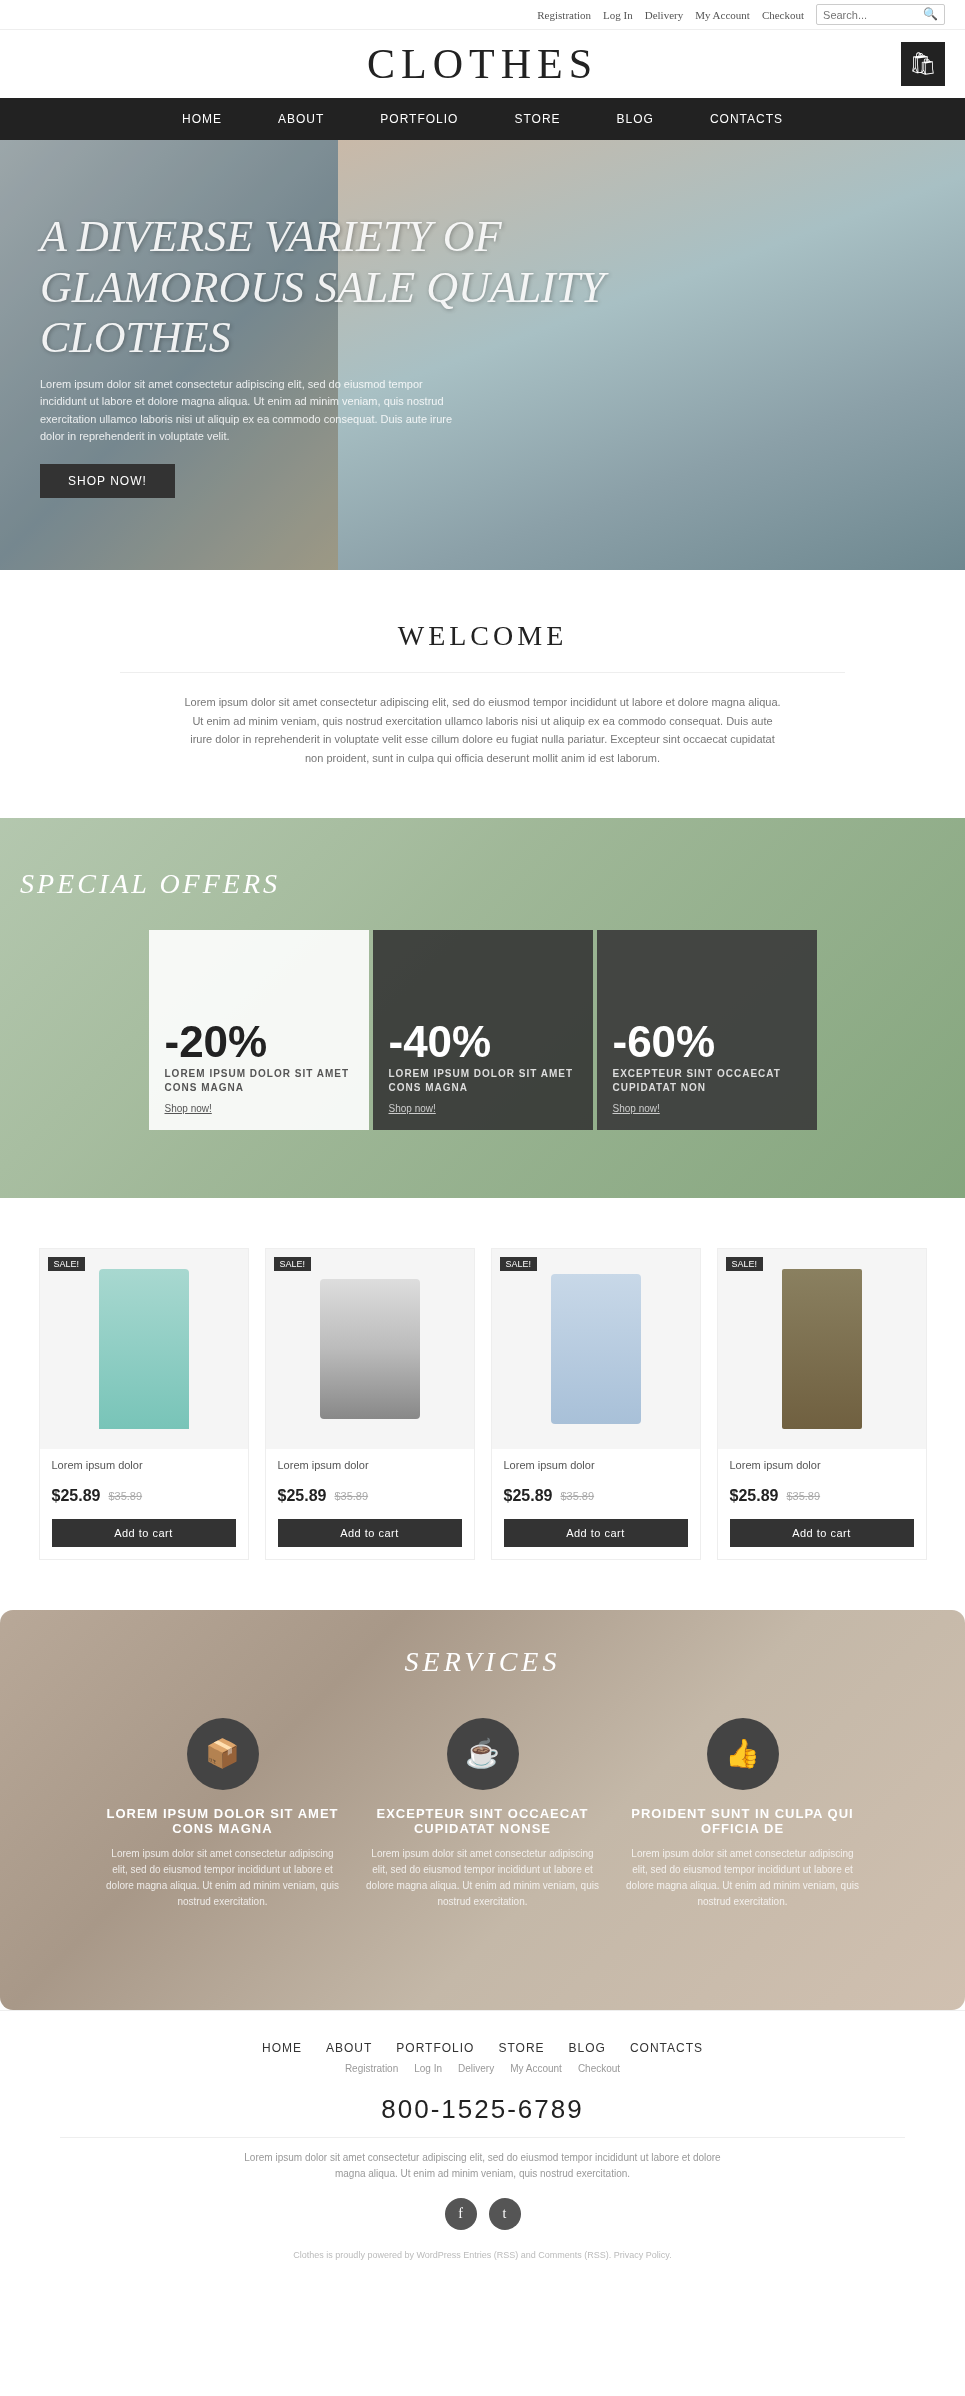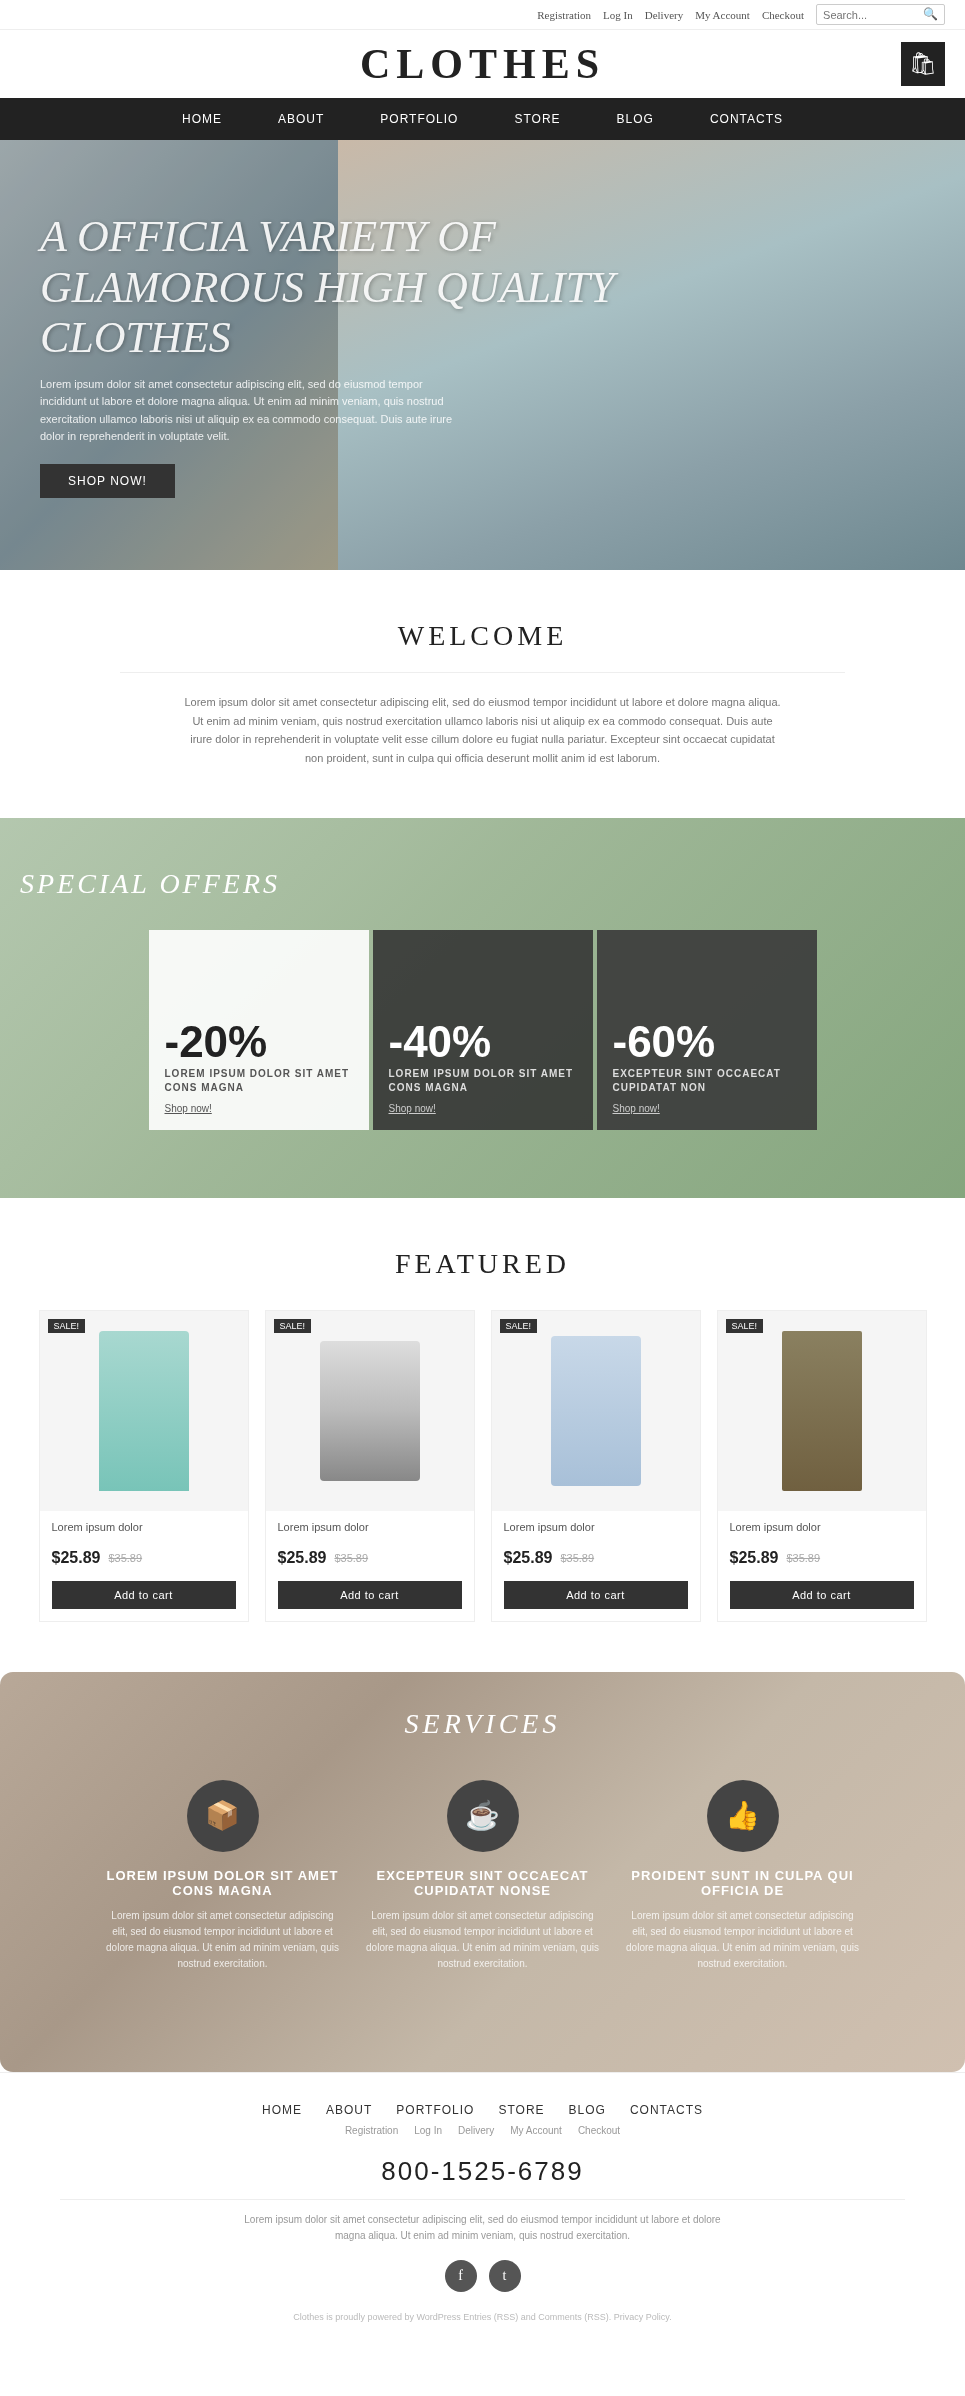--- a/index.html
+++ b/index.html
@@ -34,21 +34,21 @@
 
     .logo-area {
       display: flex;
       align-items: center;
       justify-content: space-between;
       padding: 10px 20px 10px 20px;
       background: #fff;
     }
     .logo-text {
       font-size: 42px;
-      font-weight: 700;
+      font-weight: 400;
       letter-spacing: 6px;
       color: #222;
       font-family: 'Georgia', serif;
     }
     .cart-icon {
       width: 44px;
       height: 44px;
       background: #222;
       display: flex;
       align-items: center;
@@ -510,21 +510,21 @@
   <a href="#">PORTFOLIO</a>
   <a href="#">STORE</a>
   <a href="#">BLOG</a>
   <a href="#">CONTACTS</a>
 </nav>
 
 <div class="hero">
   <div class="hero-overlay"></div>
   <div class="hero-bg-figure"></div>
   <div class="hero-content">
-    <div class="hero-title">A OFFICIA VARIETY OF GLAMOROUS HIGH QUALITY CLOTHES</div>
+    <div class="hero-title">A DIVERSE VARIETY OF GLAMOROUS SALE QUALITY CLOTHES</div>
     <div class="hero-desc">Lorem ipsum dolor sit amet consectetur adipiscing elit, sed do eiusmod tempor incididunt ut labore et dolore magna aliqua. Ut enim ad minim veniam, quis nostrud exercitation ullamco laboris nisi ut aliquip ex ea commodo consequat. Duis aute irure dolor in reprehenderit in voluptate velit.</div>
     <button class="hero-btn">SHOP NOW!</button>
   </div>
 </div>
 
 <div class="welcome-section">
   <div class="section-title">WELCOME</div>
   <div class="divider" style="margin-bottom:20px;"></div>
   <p class="section-text">Lorem ipsum dolor sit amet consectetur adipiscing elit, sed do eiusmod tempor incididunt ut labore et dolore magna aliqua. Ut enim ad minim veniam, quis nostrud exercitation ullamco laboris nisi ut aliquip ex ea commodo consequat. Duis aute irure dolor in reprehenderit in voluptate velit esse cillum dolore eu fugiat nulla pariatur. Excepteur sint occaecat cupidatat non proident, sunt in culpa qui officia deserunt mollit anim id est laborum.</p>
 </div>
@@ -549,21 +549,20 @@
     <div class="offer-card offer-card-bg-gray">
       <div class="offer-discount">-60%</div>
       <div class="offer-label">EXCEPTEUR SINT OCCAECAT CUPIDATAT NON</div>
       <span class="offer-link">Shop now!</span>
     </div>
 
   </div>
 </div>
 
 <div class="featured-section">
-  <div class="section-title">FEATURED</div>
   <div class="products-grid">
 
     <div class="product-card">
       <div class="product-img-area">
         <span class="sale-badge">SALE!</span>
         <div class="prod-coat"></div>
       </div>
       <div class="product-info">
         <div class="product-name">Lorem ipsum dolor</div>
         <div class="product-price">

